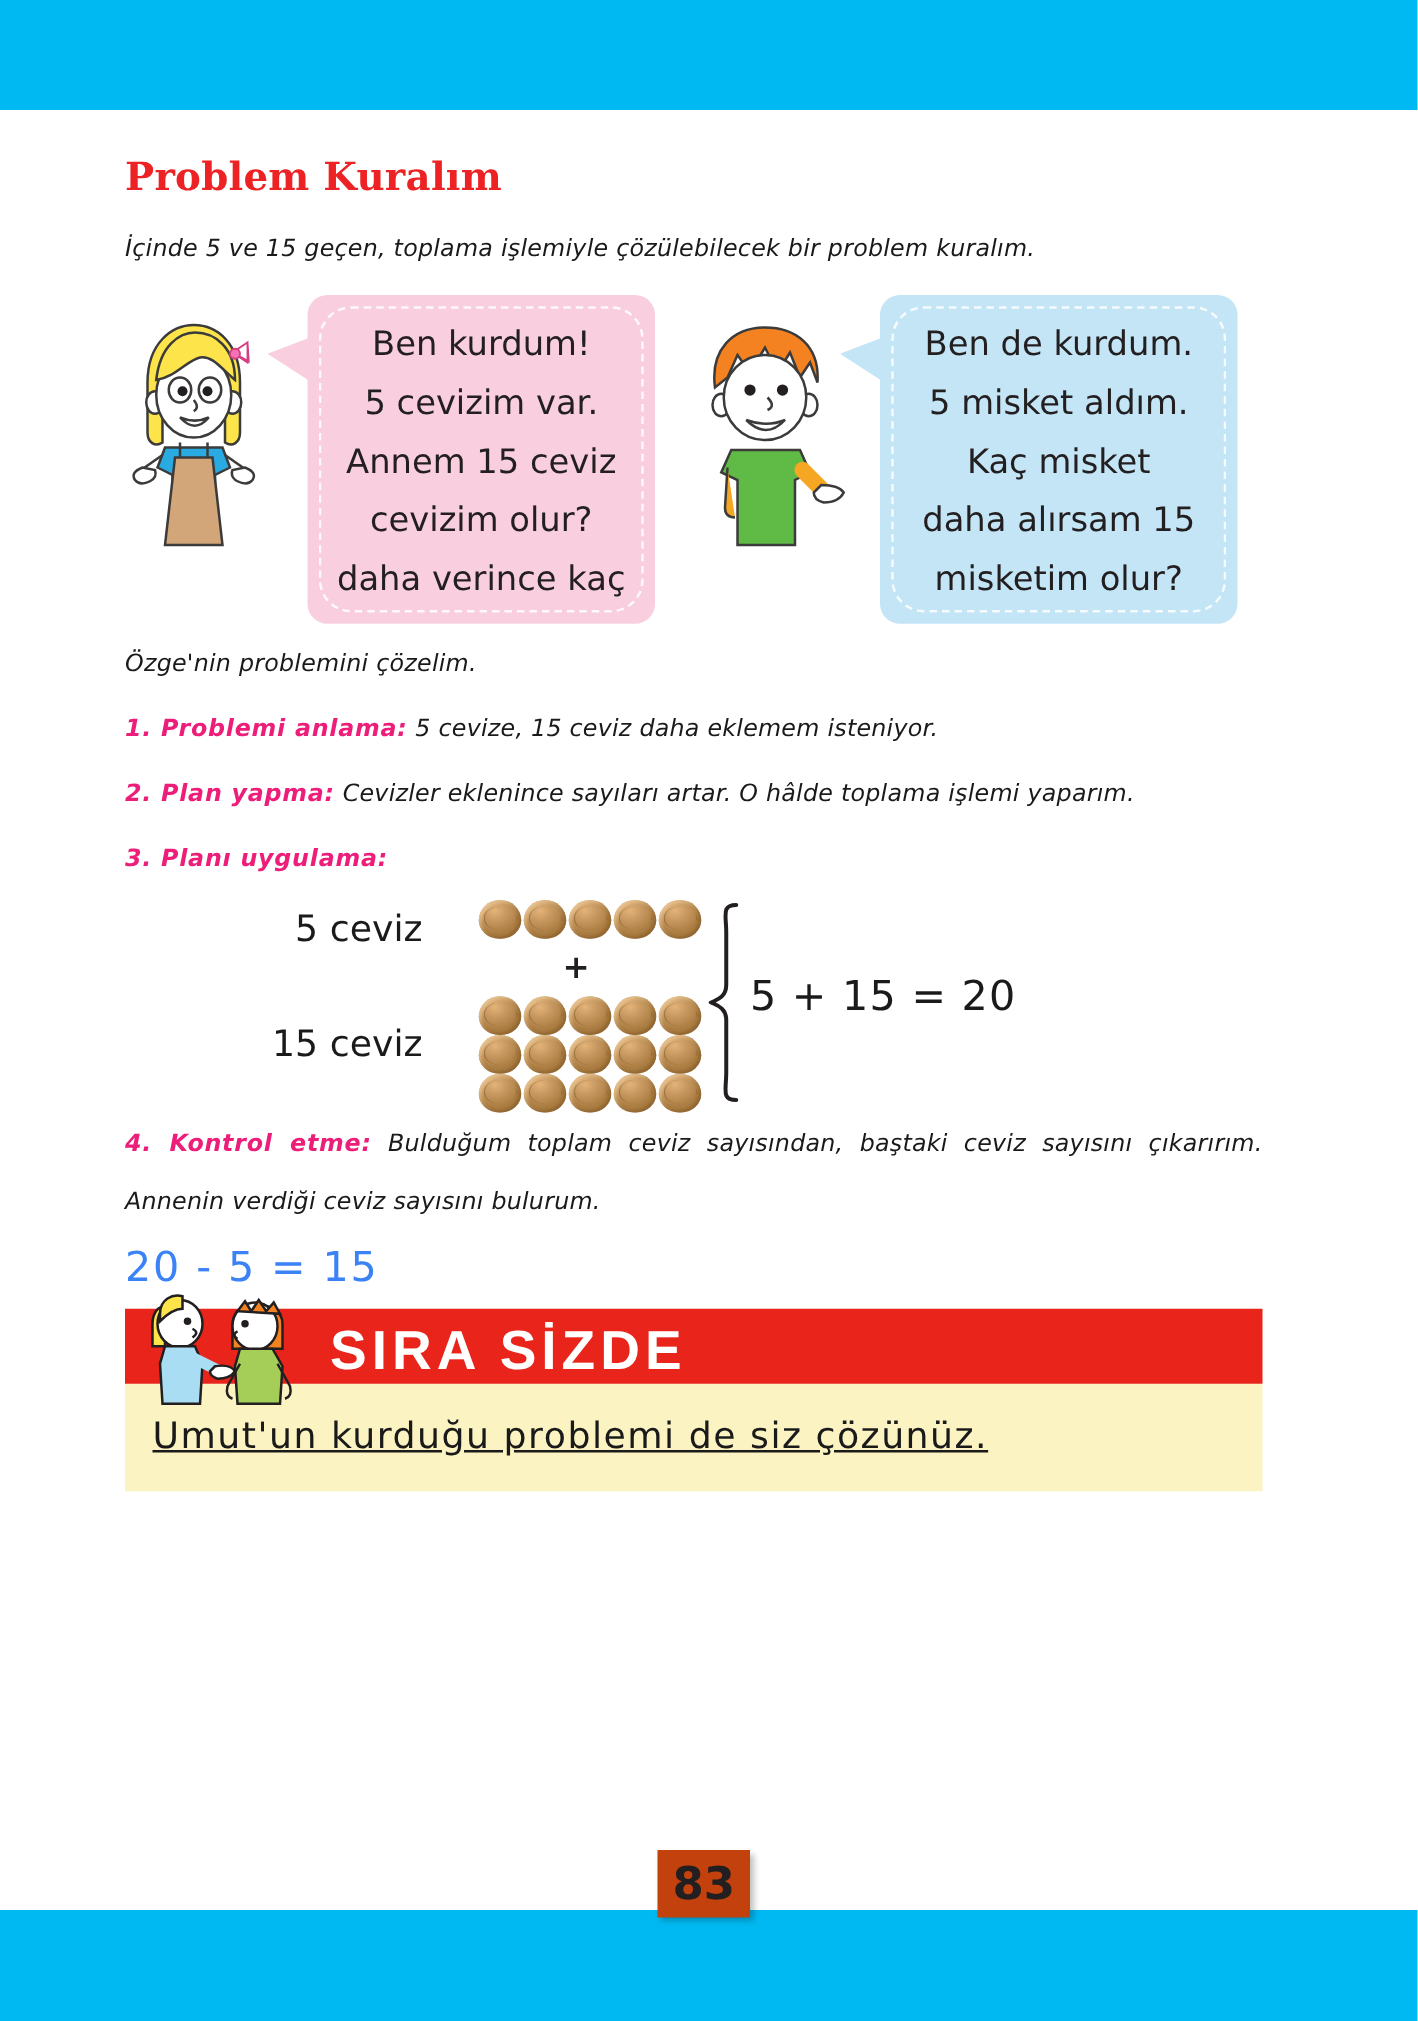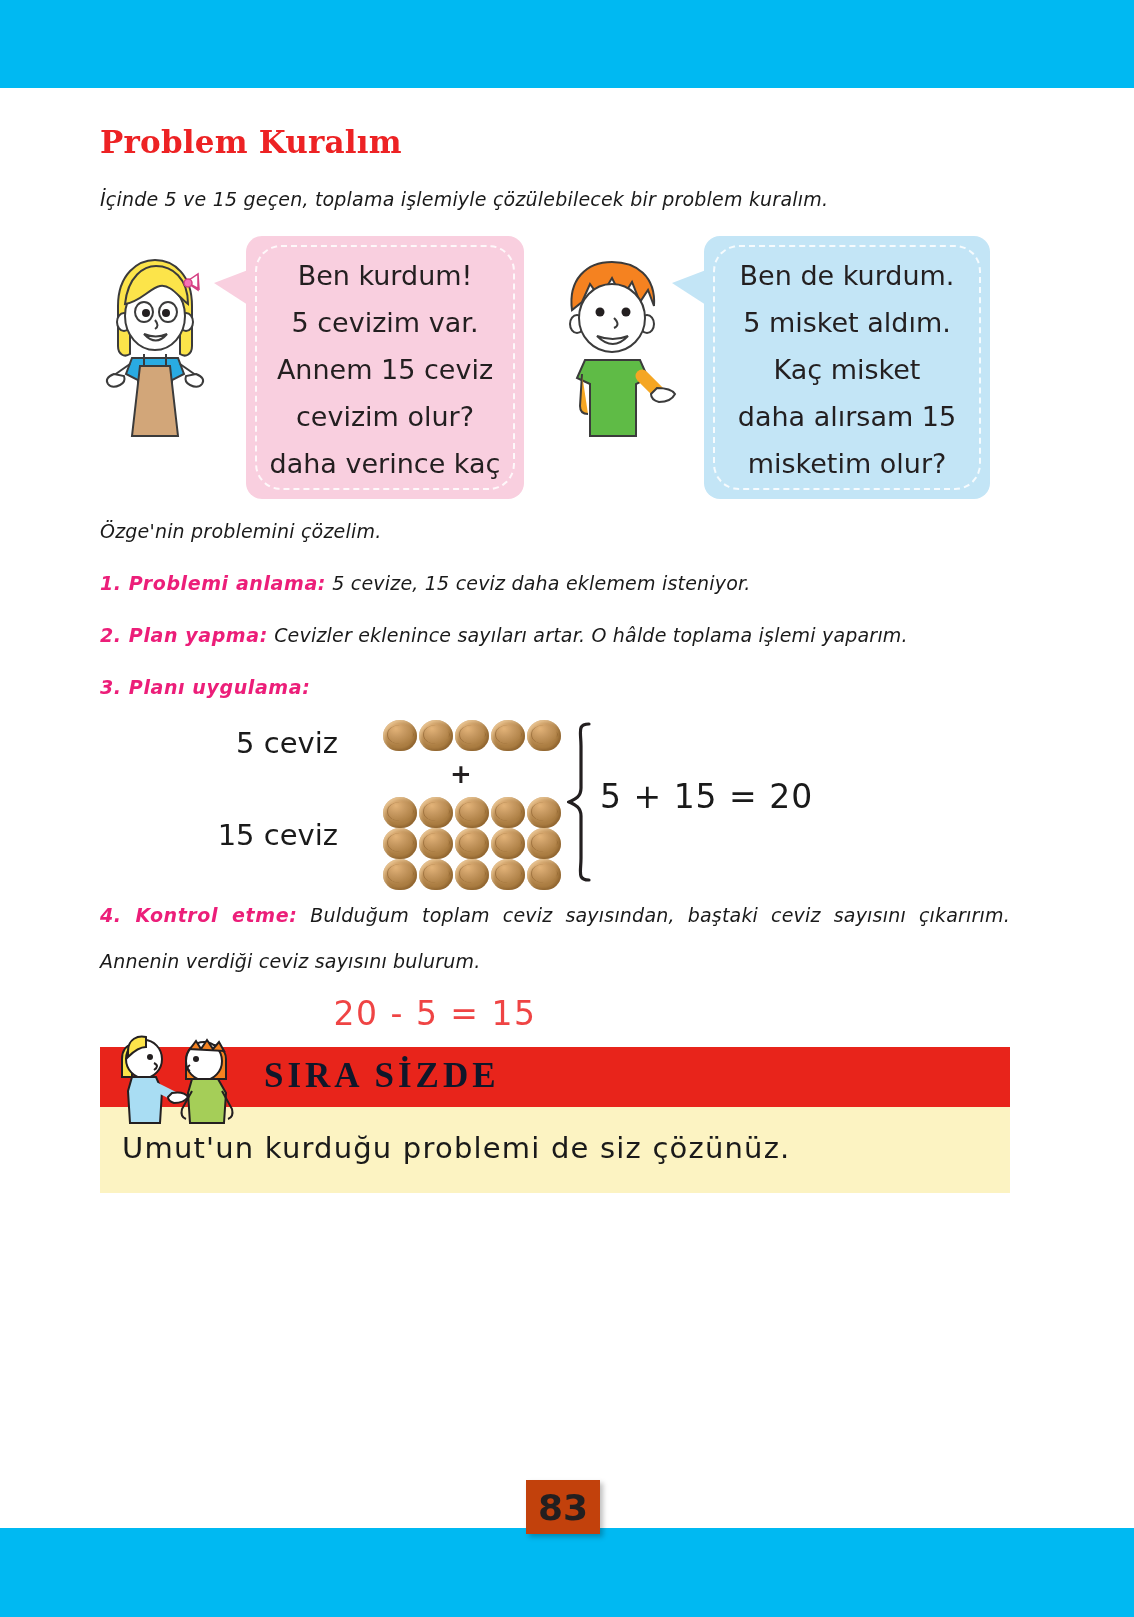--- a/index.html
+++ b/index.html
@@ -183,64 +183,64 @@
   .sum-eq {
     position: absolute;
     left: 500px;
     top: 57px;
     font-size: 33px;
     color: #1a1a1a;
     letter-spacing: 1px;
   }
 
   .centered-eq {
-    text-align: center;
     font-size: 33px;
-    color: #ef4444;
+    color: #3b82f6;
     letter-spacing: 1.5px;
     margin: 10px 0 12px 0;
     padding-right: 240px;
   }
 
   
   .sira {
     position: relative;
     margin-top: 14px;
     width: 910px;
   }
   .sira-bar {
     position: relative;
     height: 60px;
     background: #E8241B;
   }
   .sira-title {
     position: absolute;
     left: 164px;
     top: 9px;
-    color: #0f172a;
-    font-size: 35px;
+    color: #ffffff;
+    font-size: 44px;
     font-weight: bold;
     letter-spacing: 4px;
-    font-family: Liberation Serif, serif;
+    font-family: Liberation Sans, sans-serif;
   }
   .sira-kids {
     position: absolute;
     left: 6px;
     top: -22px;
   }
   .sira-body {
     background: #FCF3C2;
     min-height: 86px;
     padding: 24px 22px 20px 22px;
     box-sizing: border-box;
   }
   .sira-text {
     font-size: 29px;
     color: #1a1a1a;
     letter-spacing: 1.2px;
+    text-decoration: underline;
   }
 
   
   .page-num {
     position: absolute;
     left: 526px;
     top: 1480px;
     width: 74px;
     height: 54px;
     background: #c2410c;

